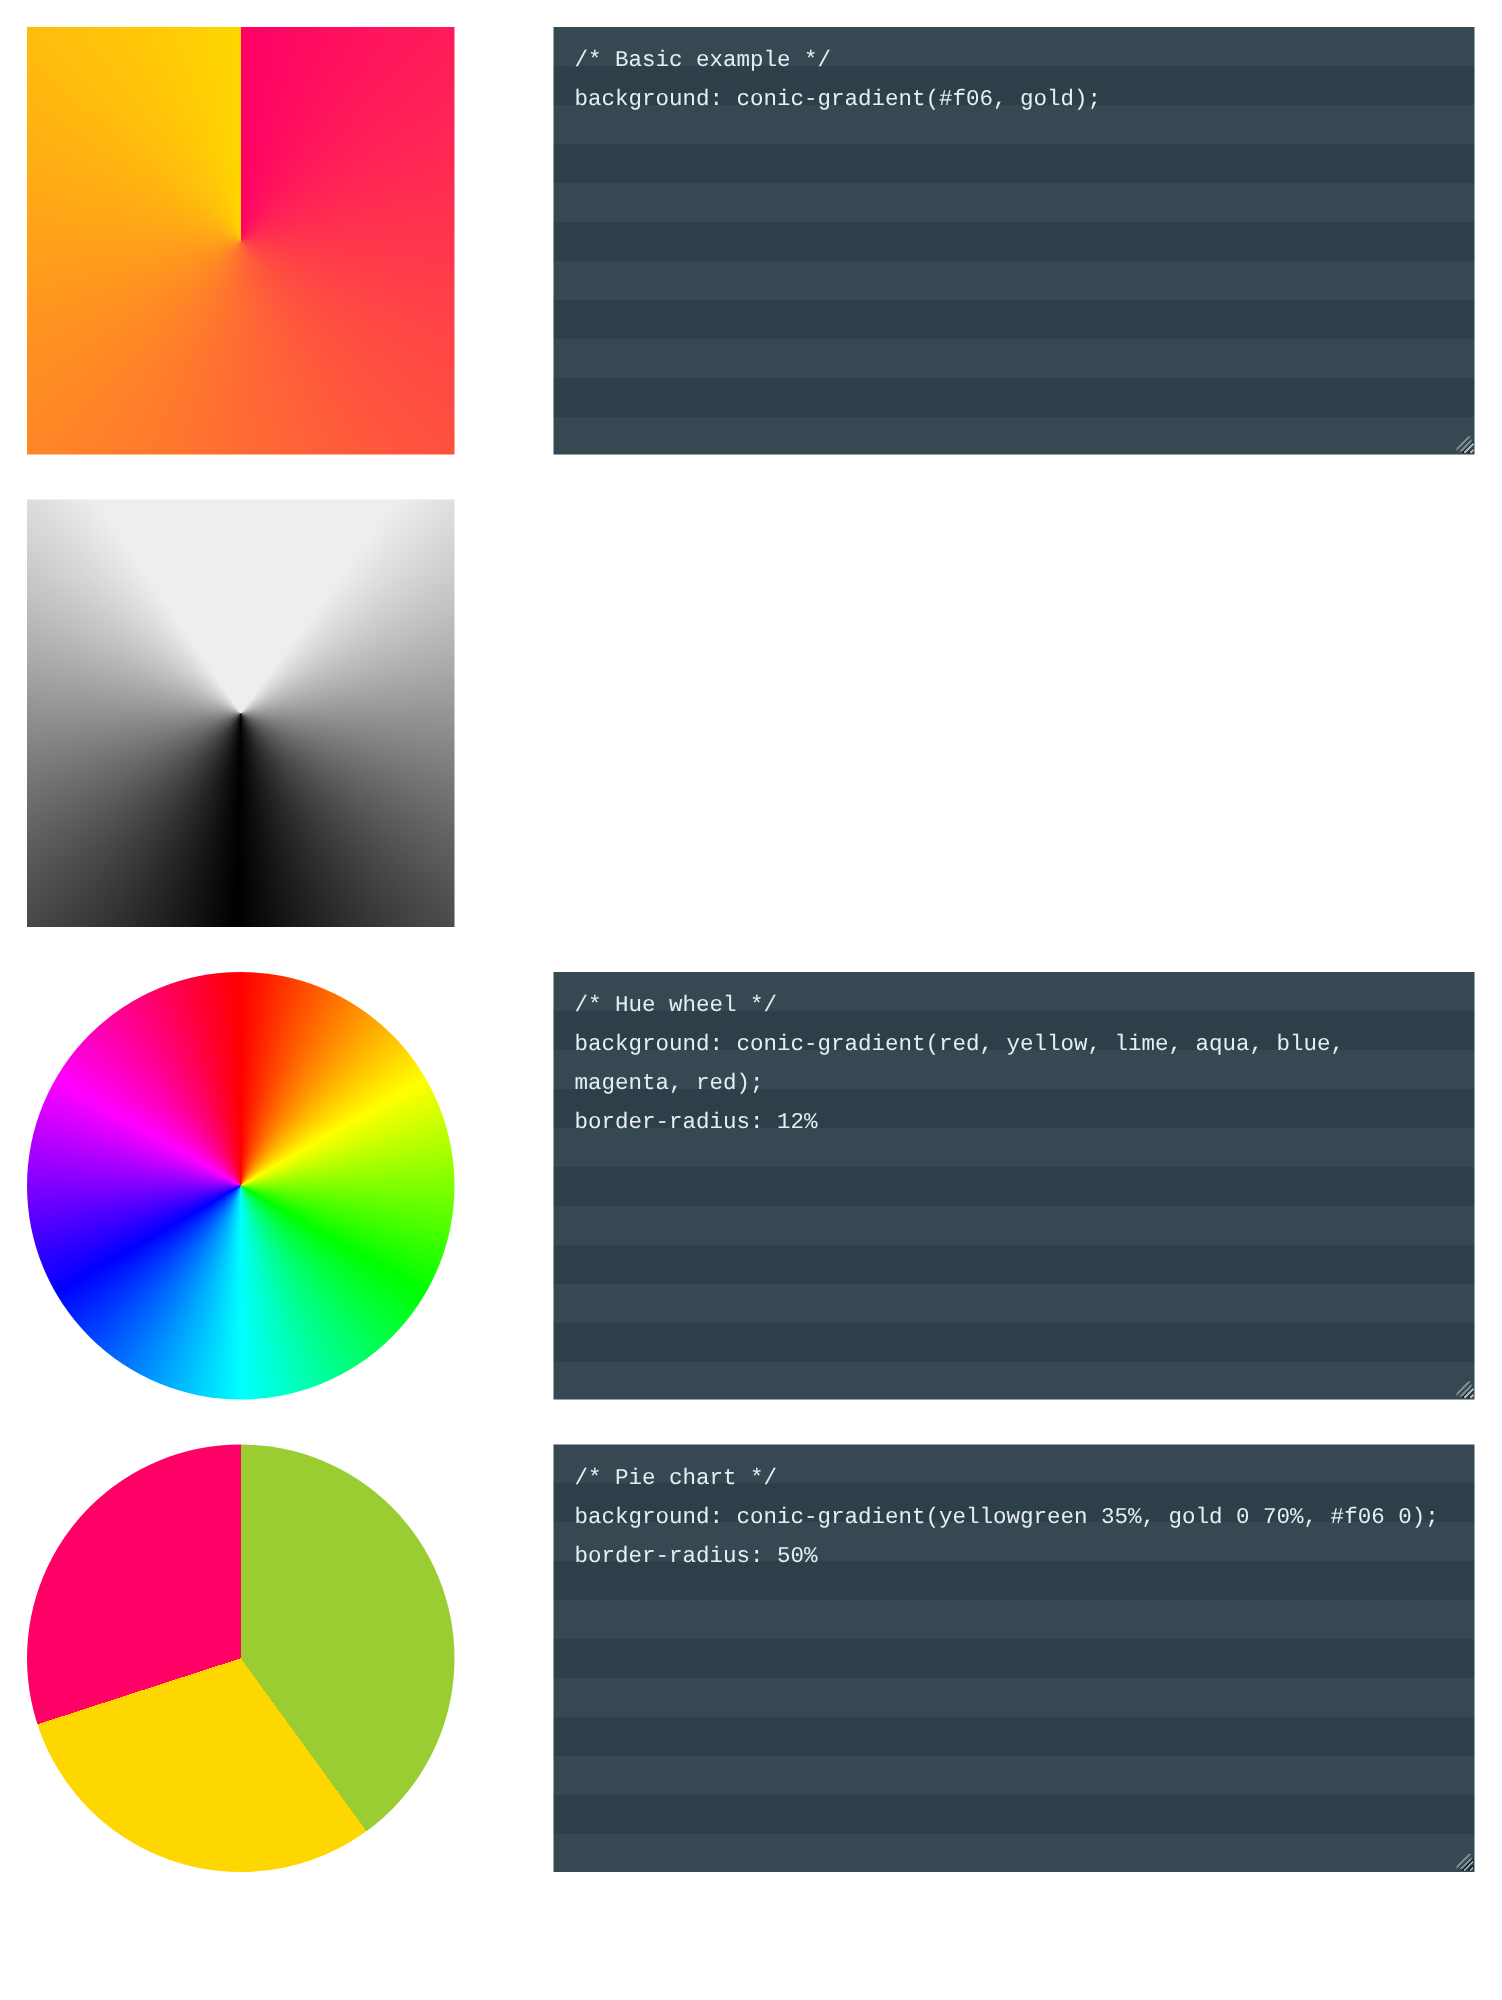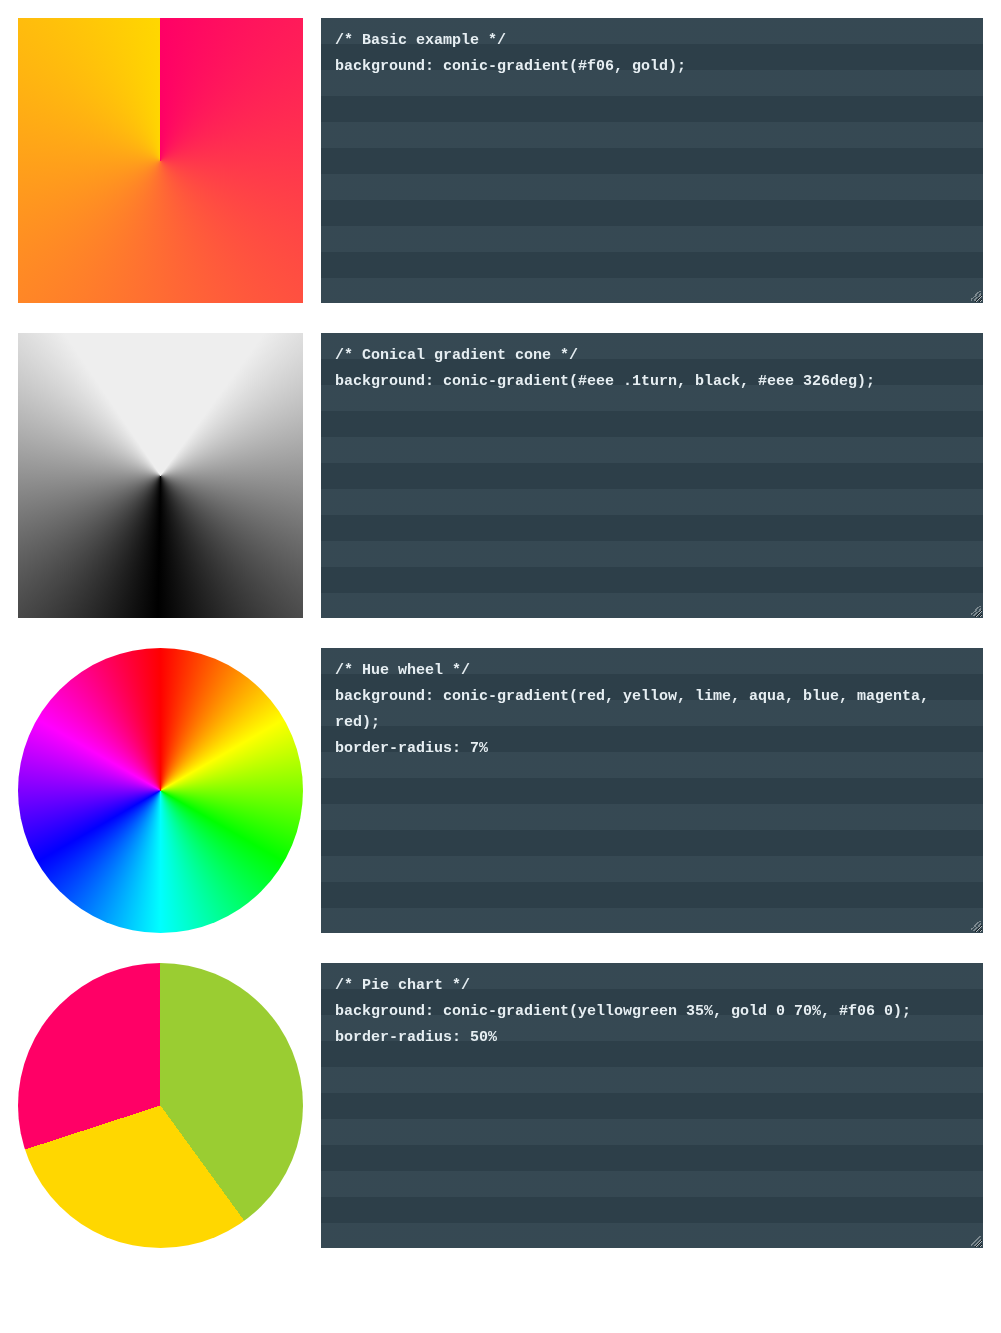--- a/index.html
+++ b/index.html
@@ -37,23 +37,24 @@
       rgba(0,0,0,0.05)       130px,  rgba(0,0,0,0.05)       156px,
       rgba(255,255,255,0.035) 156px, rgba(255,255,255,0.035) 182px,
       rgba(0,0,0,0.05)       182px,  rgba(0,0,0,0.05)       208px,
       rgba(255,255,255,0.035) 208px, rgba(255,255,255,0.035) 234px,
       rgba(0,0,0,0.05)       234px,  rgba(0,0,0,0.05)       260px,
       rgba(255,255,255,0.035) 260px, rgba(255,255,255,0.035) 286px
     );
     padding: 10px 14px;
     white-space: pre-wrap;
     line-height: 26px;
-    font-weight: 700;
+    font-weight: 400;
     resize: both;
     overflow: auto;
+    margin-left: 48px;
   }
   
   .code-pane::after {
     content: "";
     position: absolute;
     right: 2px;
     bottom: 2px;
     width: 10px;
     height: 10px;
     background: linear-gradient(135deg,
@@ -85,29 +86,27 @@
 <body>
 
 <div class="example-row">
   <div class="swatch swatch-basic"></div>
   <div class="code-pane">/* Basic example */
 background: conic-gradient(#f06, gold);</div>
 </div>
 
 <div class="example-row">
   <div class="swatch swatch-cone"></div>
-  <div class="code-pane">/* Conical gradient cone */
-background: conic-gradient(#eee .1turn, black, #eee 326deg);</div>
 </div>
 
 <div class="example-row">
   <div class="swatch swatch-hue"></div>
   <div class="code-pane">/* Hue wheel */
 background: conic-gradient(red, yellow, lime, aqua, blue, magenta, red);
-border-radius: 7%</div>
+border-radius: 12%</div>
 </div>
 
 <div class="example-row">
   <div class="swatch swatch-pie"></div>
   <div class="code-pane">/* Pie chart */
 background: conic-gradient(yellowgreen 35%, gold 0 70%, #f06 0);
 border-radius: 50%</div>
 </div>
 
 </body></html>

